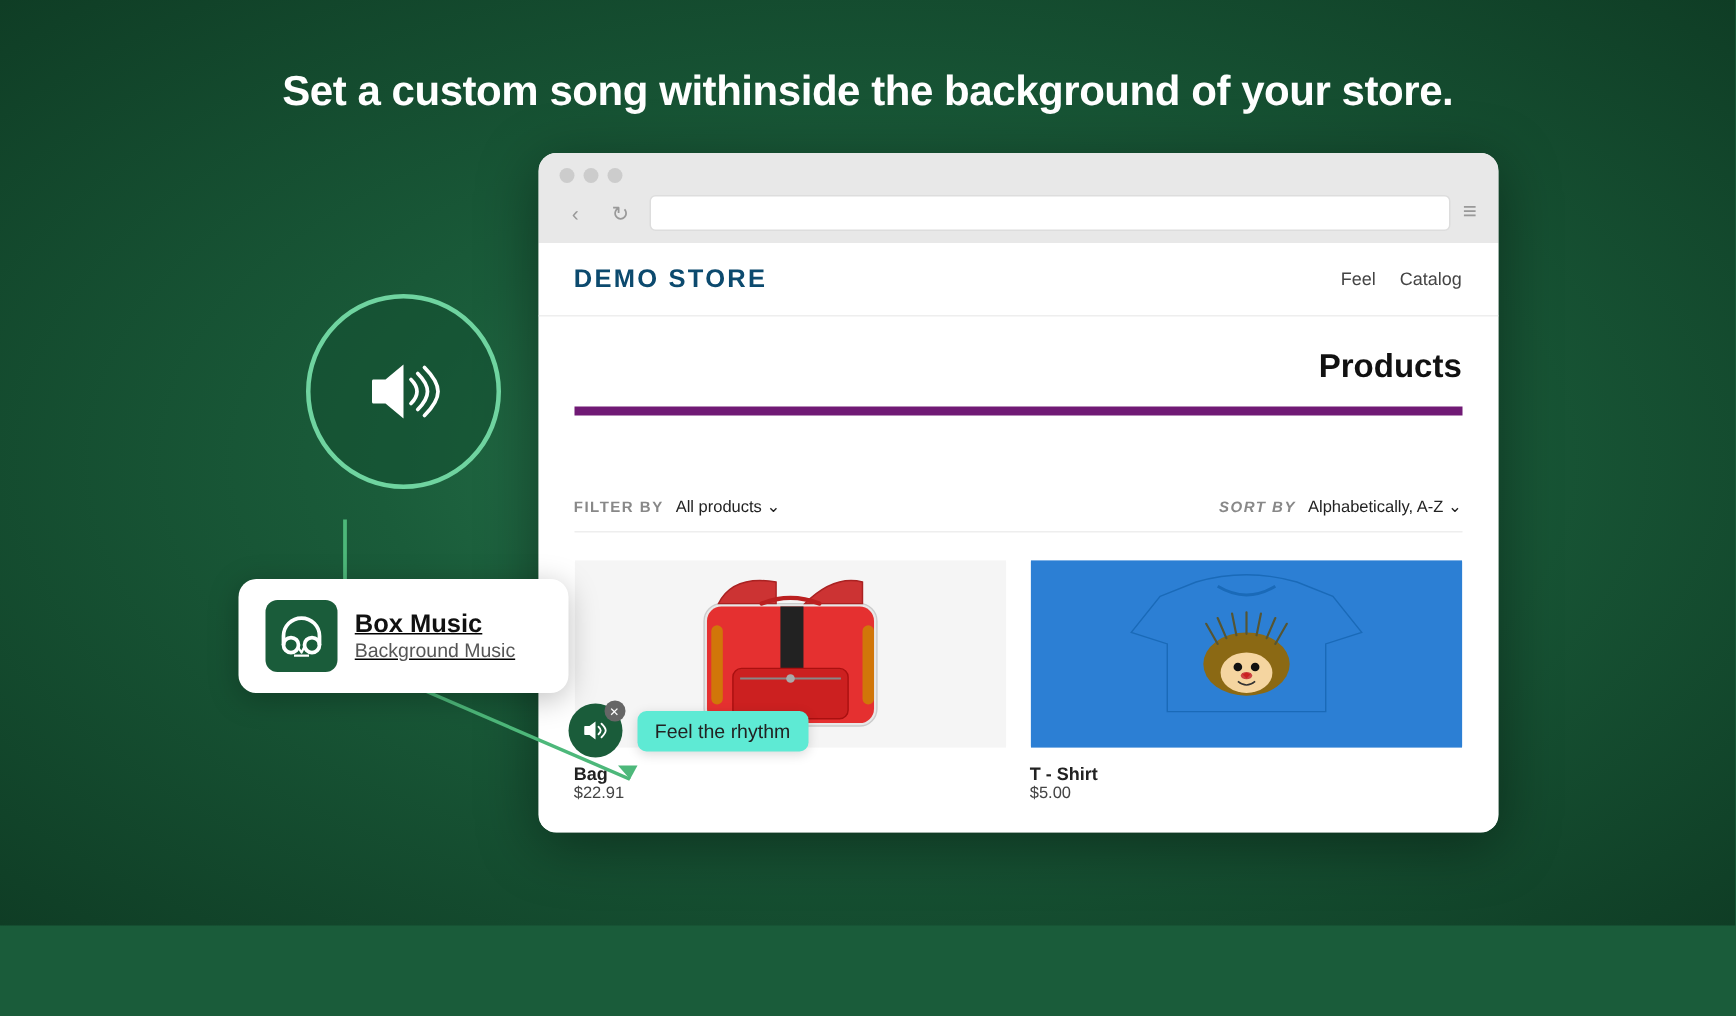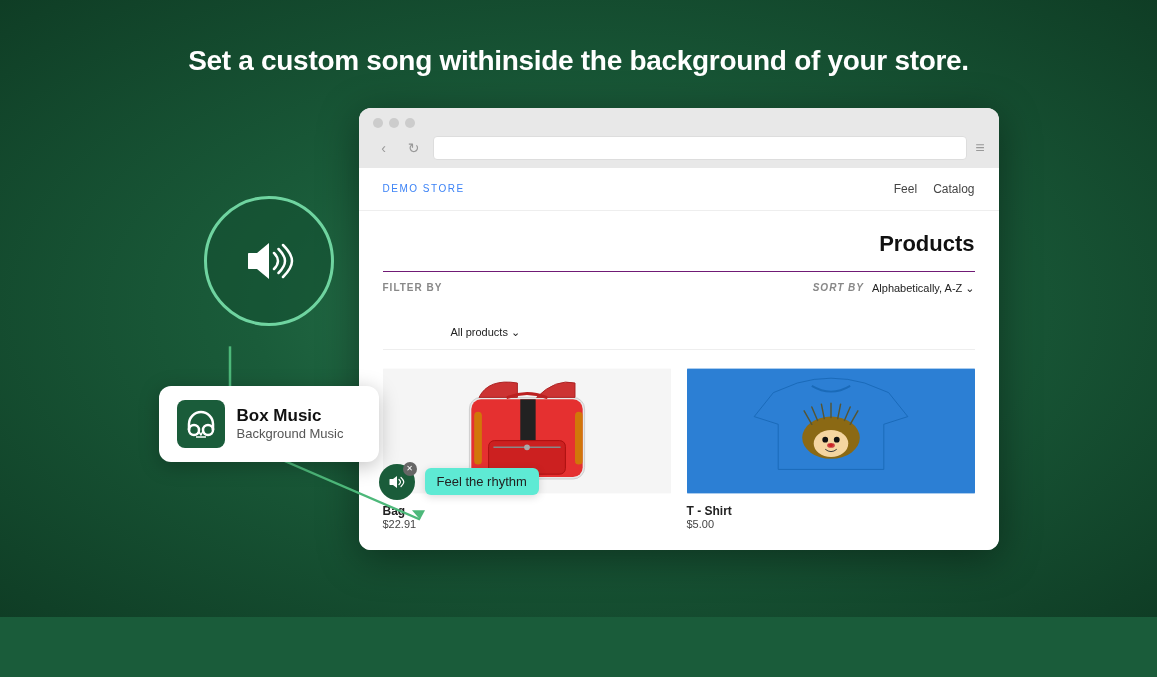--- a/index.html
+++ b/index.html
@@ -45,20 +45,21 @@
     }
 
     
     .left-side {
       display: flex;
       flex-direction: column;
       align-items: center;
       margin-right: -20px;
       position: relative;
       z-index: 2;
+      text-decoration: underline;
     }
 
     .speaker-circle {
       width: 130px;
       height: 130px;
       border-radius: 50%;
       border: 3px solid #6fd4a0;
       background: rgba(20, 80, 50, 0.6);
       display: flex;
       align-items: center;
@@ -178,24 +179,24 @@
 
     .store-header {
       display: flex;
       align-items: center;
       justify-content: space-between;
       padding: 14px 24px;
       border-bottom: 1px solid #eee;
     }
 
     .store-name {
-      font-size: 10px;
-      font-weight: 400;
+      font-size: 17px;
+      font-weight: 700;
       letter-spacing: 1.5px;
-      color: #3b82f6;
+      color: #0c4a6e;
     }
 
     .store-nav {
       display: flex;
       gap: 16px;
     }
 
     .store-nav-item {
       font-size: 12px;
       color: #444;
@@ -208,23 +209,23 @@
     .store-products-title {
       text-align: right;
       font-size: 22px;
       font-weight: 700;
       color: #111;
       margin-bottom: 14px;
     }
 
     .store-filters {
       display: flex;
-      align-items: flex-start;
+      align-items: flex-end;
       gap: 8px;
-      border-top: 1px solid #701a75;
+      border-top: 6px solid #701a75;
       border-bottom: 1px solid #eee;
       padding: 10px 0;
       margin-bottom: 16px;
     }
 
     .filter-label {
       font-size: 10px;
       letter-spacing: 1px;
       color: #888;
       font-weight: 600;

